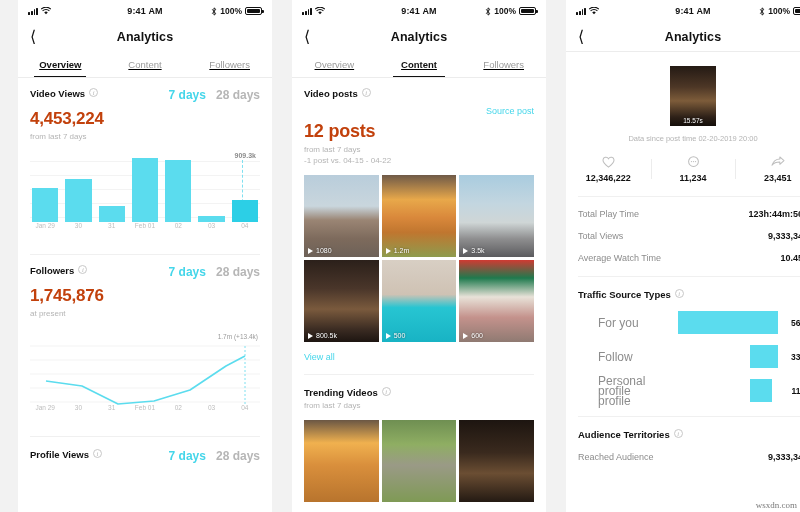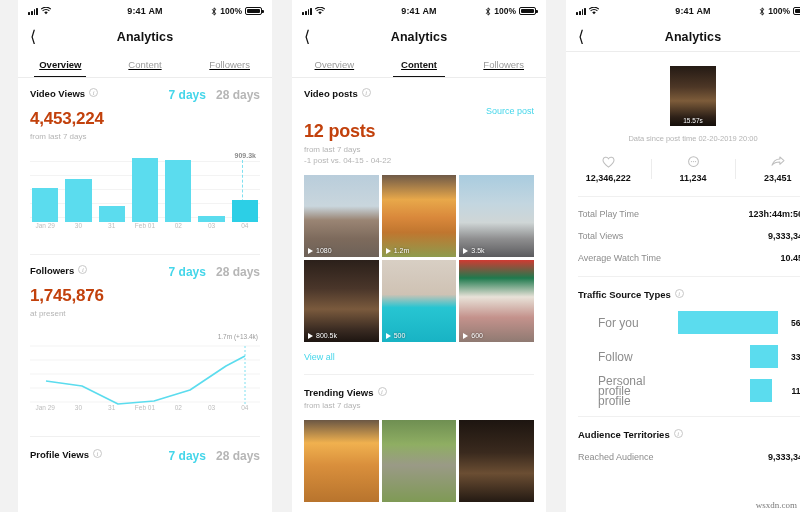--- a/index.html
+++ b/index.html
@@ -426,21 +426,21 @@
               </div>
           </div>
         </div>
 
         <div class="viewall">View all</div>
         <div class="divider" style="margin-top:12px"></div>
       </div>
 
       <div class="sec" style="padding-top:12px">
         <div class="sec-head">
-          <span class="sec-title">Trending Views</span>
+          <span class="sec-title">Trending Videos</span>
           <span class="info-i">i</span>
         </div>
         <div class="subnote">from last 7 days</div>
         <div class="grid3">
           <div class="vtile">
             <div class="ph" style="background:linear-gradient(180deg,#6b5744 0%,#f0b14f 28%,#d98f3c 55%,#b8742d 100%)"></div>
           </div>
           <div class="vtile">
             <div class="ph" style="background:linear-gradient(180deg,#6f8f52 0%,#8fae63 30%,#9a9a86 55%,#7f9a55 100%)"></div>
           </div>

